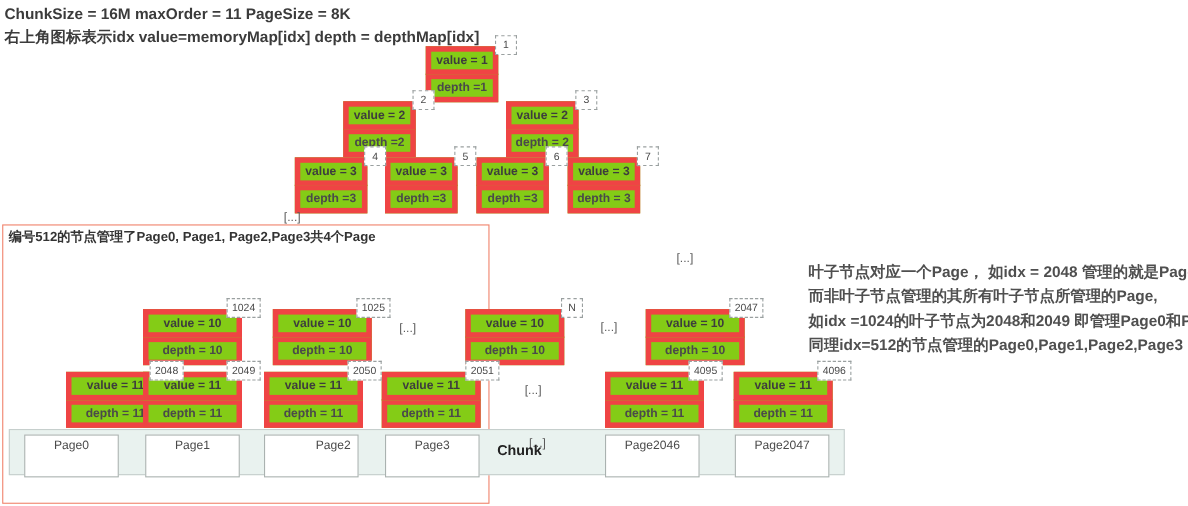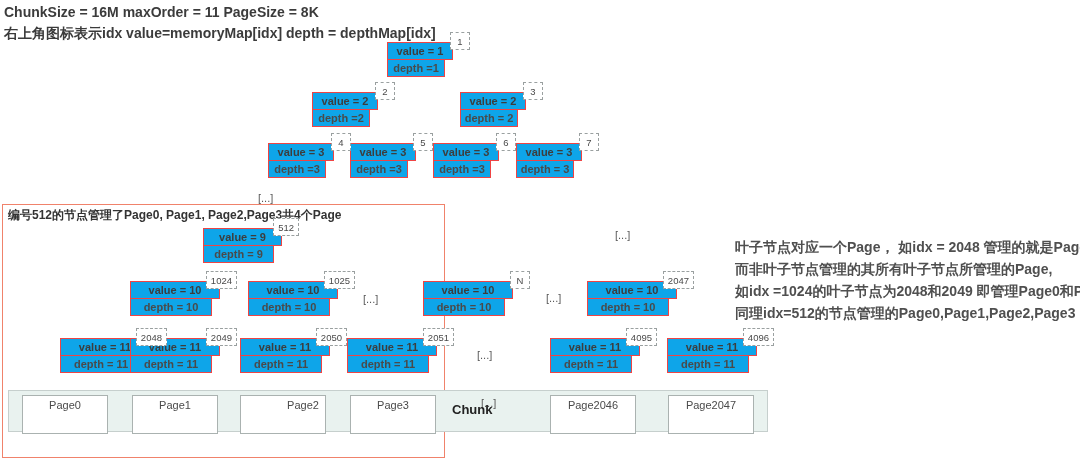--- a/index.html
+++ b/index.html
@@ -15,21 +15,21 @@
   .hdr2{top:25px;}
 
   
   .redbox{position:absolute;left:2px;top:204px;width:441px;height:252px;
           border:1px solid #f0826b;background:transparent;}
   .redbox-label{position:absolute;left:8px;top:207px;font-size:12px;font-weight:600;
           color:#333;white-space:nowrap;}
 
   
   .node{position:absolute;}
-  .cell{background:#0ea5e9;border:1px solid #ef4444;height:16px;line-height:16px;
+  .cell{background:#84cc16;border:5px solid #ef4444;height:16px;line-height:16px;
         text-align:center;font-size:11px;color:#3d3d3d;white-space:nowrap;}
   .cell.value{font-weight:bold;position:relative;z-index:1;}
   .cell.depth{width:calc(100% - 10px);margin-top:-1px;font-weight:bold;color:#4a4a4a;}
   .badge{position:absolute;top:-10px;right:-17px;z-index:2;background:#fff;
          border:1px dashed #9aa0a0;font-size:9.5px;line-height:11px;color:#4a4a4a;
          padding:3px 4px 2px;min-width:10px;text-align:center;white-space:nowrap;}
 
   .ellipsis{position:absolute;font-size:11px;color:#5a5a5a;white-space:nowrap;}
 
   
@@ -81,25 +81,20 @@
   </div>
   <div class="node" style="left:433px;top:143px;width:66px;">
     <div class="badge">6</div>
     <div class="cell value">value = 3</div>
     <div class="cell depth">depth =3</div>
   </div>
   <div class="node" style="left:516px;top:143px;width:66px;">
     <div class="badge">7</div>
     <div class="cell value">value = 3</div>
     <div class="cell depth">depth = 3</div>
-  </div>
-  <div class="node" style="left:203px;top:228px;width:79px;">
-    <div class="badge">512</div>
-    <div class="cell value">value = 9</div>
-    <div class="cell depth">depth = 9</div>
   </div>
   <div class="node" style="left:130px;top:281px;width:90px;">
     <div class="badge">1024</div>
     <div class="cell value">value = 10</div>
     <div class="cell depth">depth = 10</div>
   </div>
   <div class="node" style="left:248px;top:281px;width:90px;">
     <div class="badge">1025</div>
     <div class="cell value">value = 10</div>
     <div class="cell depth">depth = 10</div>

